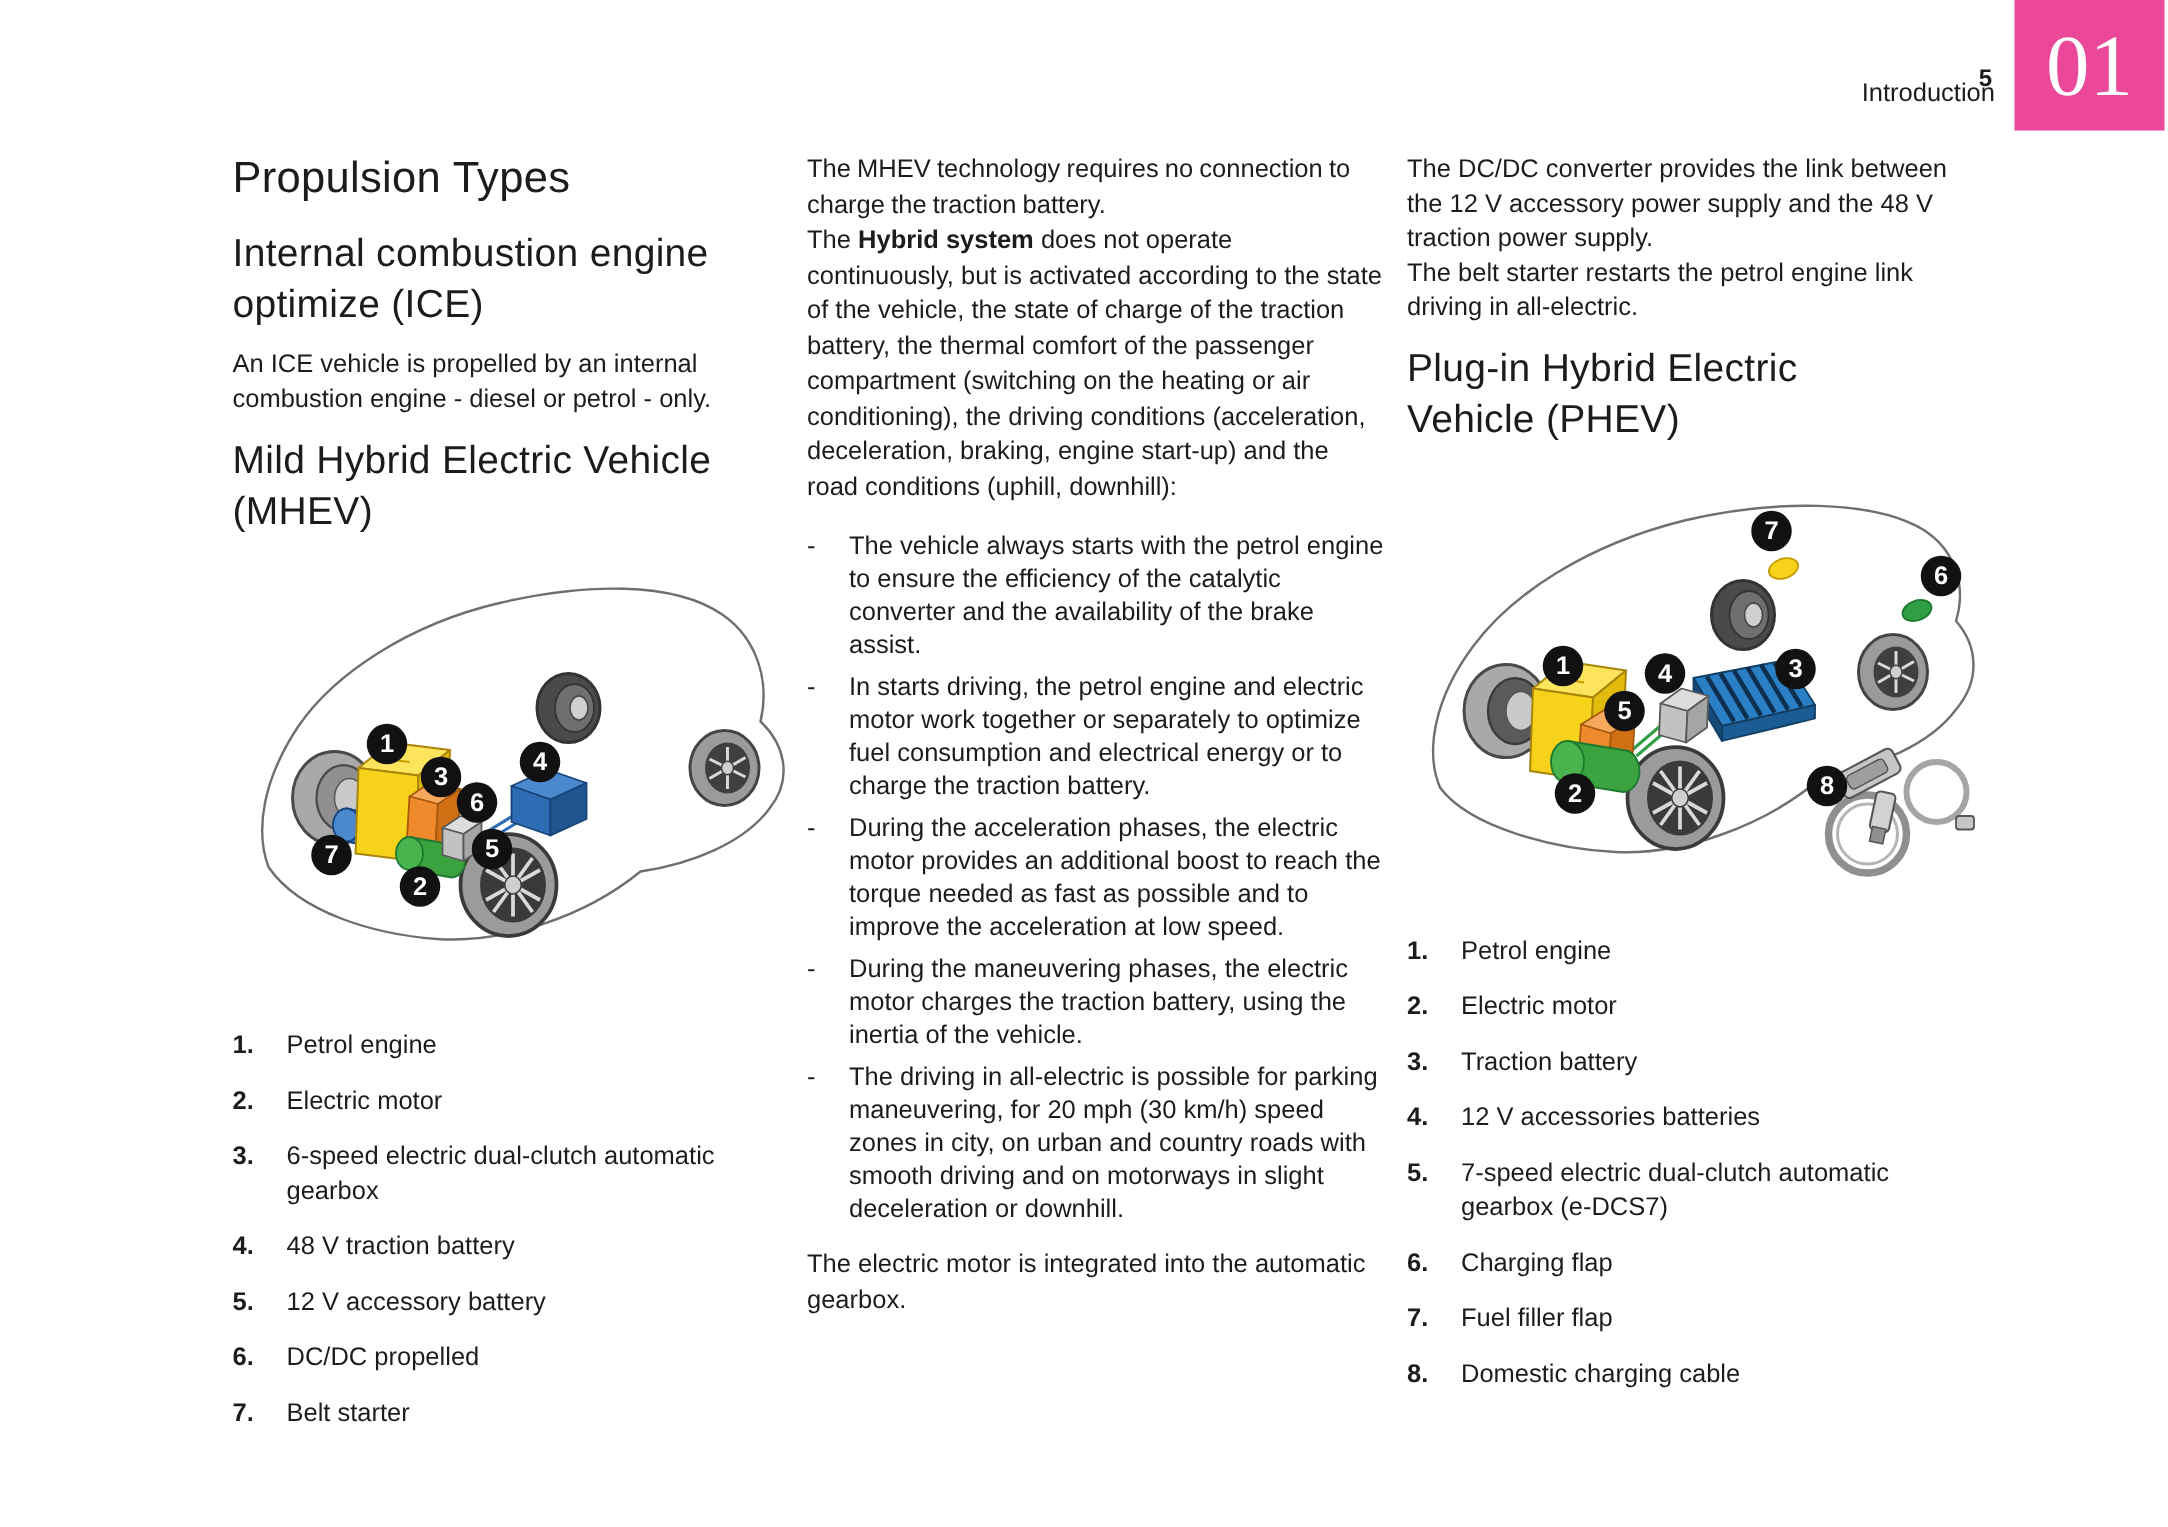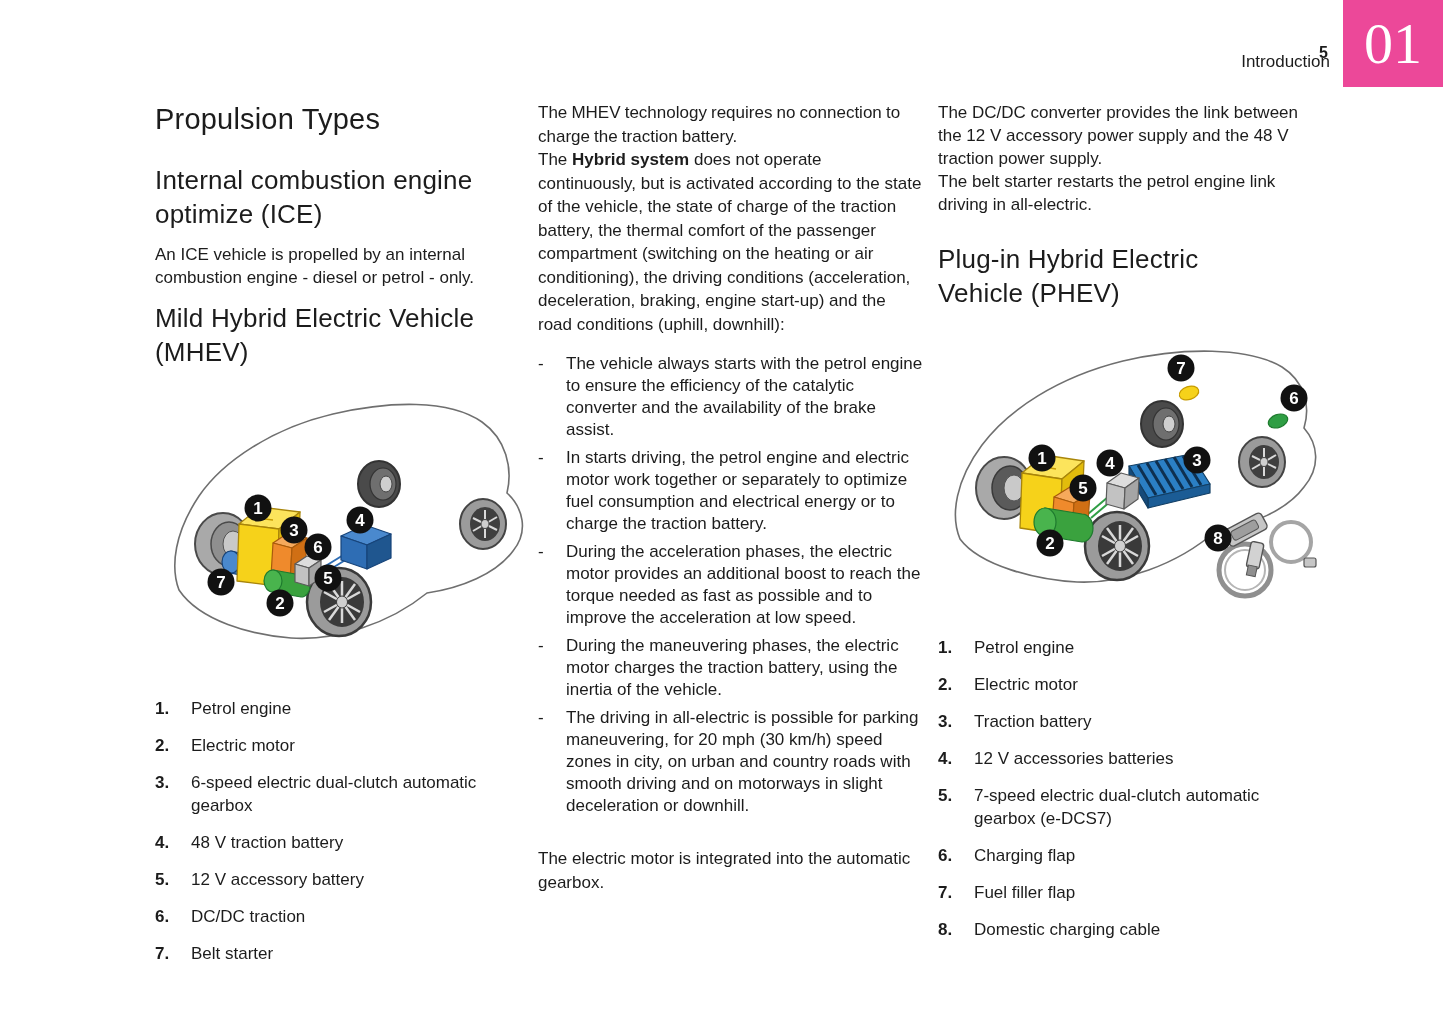--- a/index.html
+++ b/index.html
@@ -33,39 +33,39 @@
   .col { position:absolute; top:101px; }
   .col1 { left:155px; width:352px; }
   .col2 { left:538px; width:385px; }
   .col3 { left:938px; width:372px; }
 
   .h1 { font-size:29px; font-weight:400; line-height:36px; letter-spacing:.2px; }
   .h2 { font-size:26px; font-weight:400; line-height:34px; letter-spacing:.2px; }
   .h2 .hline { display:block; }
   .body-text { font-size:17px; line-height:23px; }
   .mt12 { margin-top:12px; }
-  .mt14 { margin-top:26px; }
+  .mt14 { margin-top:14px; }
 
   .col2 .body-text { line-height:23.5px; }
   .intro-bold { font-weight:normal; word-spacing:-0.6px; }
   .inline-bold { font-weight:bold; }
 
   .bullet-list { margin-top:17px; }
   .bullet { display:flex; margin-bottom:6px; font-size:17px; line-height:22px; }
   .bullet-marker { width:28px; flex:0 0 28px; }
-  .closing { margin-top:30px; }
+  .closing { margin-top:14px; }
 
   .legend { }
   .legend-row { display:flex; font-size:17px; line-height:23px; margin-bottom:14px; }
   .legend-num { width:36px; flex:0 0 36px; font-weight:bold; }
 
   .diagram { display:block; }
   .diagram-mhev { margin-top:15px; margin-left:6px; }
   .legend-mhev { margin-top:28px; }
-  .phev-heading { margin-top:26px; }
+  .phev-heading { margin-top:12px; }
   .diagram-phev { margin-top:26px; margin-left:4px; }
   .legend-phev { margin-top:10px; }
 
   svg text.callout-num {
     fill:#ffffff; font-weight:bold; font-size:17px;
     text-anchor:middle; dominant-baseline:central;
     font-family:"Liberation Sans","DejaVu Sans",sans-serif;
   }
 </style>
 </head>
@@ -220,21 +220,21 @@
       <div class="legend-row">
         <span class="legend-num">4.</span>
         <span class="legend-label">48 V traction battery</span>
       </div>
       <div class="legend-row">
         <span class="legend-num">5.</span>
         <span class="legend-label">12 V accessory battery</span>
       </div>
       <div class="legend-row">
         <span class="legend-num">6.</span>
-        <span class="legend-label">DC/DC traction</span>
+        <span class="legend-label">DC/DC propelled</span>
       </div>
       <div class="legend-row">
         <span class="legend-num">7.</span>
         <span class="legend-label">Belt starter</span>
       </div>
     </div>
   </div>
 
   <div class="col col2">
     <p class="body-text intro-bold">The MHEV technology requires no connection to charge the traction battery.</p>

